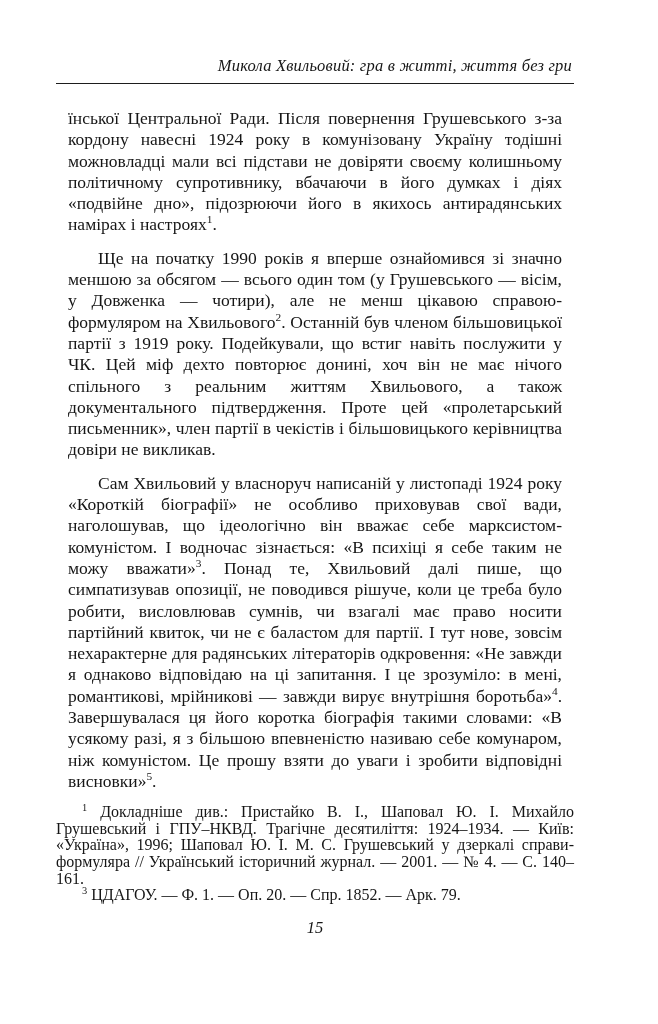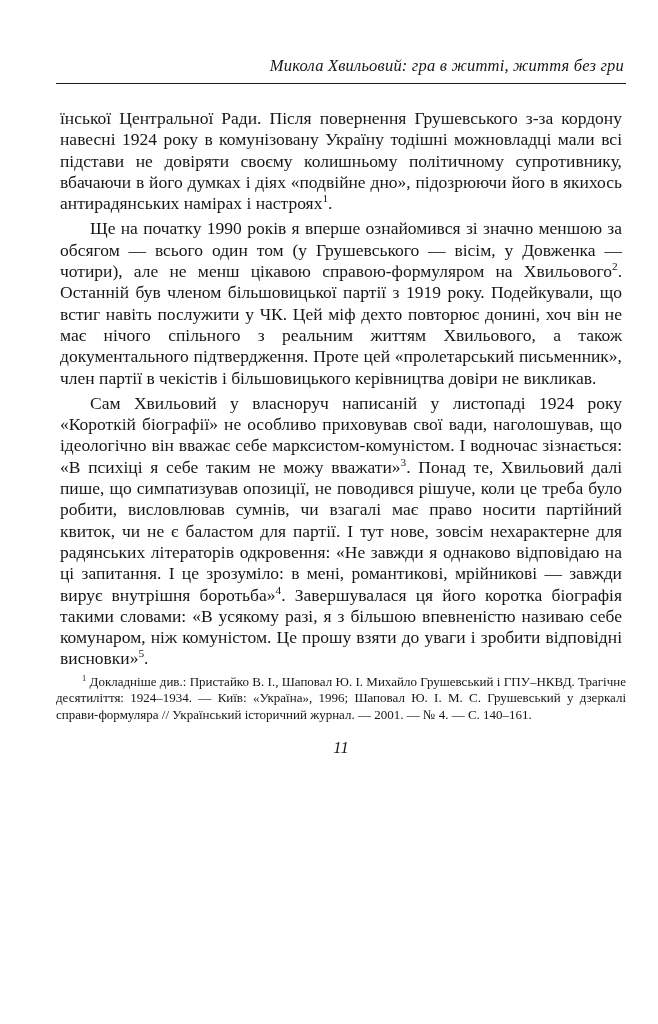--- a/index.html
+++ b/index.html
@@ -11,54 +11,54 @@
     width: 658px;
     height: 1024px;
     font-family: "Liberation Serif", "DejaVu Serif", serif;
     color: #161616;
     overflow: hidden;
   }
   .page {
     box-sizing: border-box;
     width: 658px;
     height: 1024px;
-    padding: 56px 32px 0 56px;
+    padding: 56px 84px 0 56px;
   }
   .running-header {
     font-style: italic;
     font-size: 16.5px;
     text-align: right;
     letter-spacing: 0.2px;
     padding-bottom: 7px;
     padding-right: 2px;
   }
   .header-rule {
     border: 0;
     border-top: 1.6px solid #1d1d1d;
     margin: 0 0 24px 0;
   }
   .body-text p {
-    margin: 4px;
+    margin: 12px;
     font-size: 17.5px;
     line-height: 21.3px;
     text-align: justify;
     hyphens: auto;
     -webkit-hyphens: auto;
   }
   .body-text p.indent {
     text-indent: 30px;
   }
   sup {
     font-size: 0.65em;
     line-height: 0;
     vertical-align: super;
   }
   .footnotes {
     margin-top: 0;
-    font-size: 13px;
+    font-size: 16px;
     line-height: 16.6px;
   }
   .footnotes p {
     margin: 0;
     text-align: justify;
     text-indent: 26px;
     hyphens: auto;
     -webkit-hyphens: auto;
   }
   .page-number {
@@ -78,18 +78,19 @@
   </header>
 
   <main class="body-text" id="paragraphs">
       <p>їнської Центральної Ради. Після повернення Грушевського з-за кордону навесні 1924 року в комунізовану Україну тодішні можновладці мали всі підстави не довіряти своєму колишньому політичному супротивнику, вбачаючи в його думках і діях «подвійне дно», підозрюючи його в якихось антирадянських намірах і настроях<sup>1</sup>.</p>
       <p class="indent">Ще на початку 1990 років я вперше ознайомився зі значно меншою за обсягом — всього один том (у Грушевського — вісім, у Довженка — чотири), але не менш цікавою справою-формуляром на Хвильового<sup>2</sup>. Останній був членом більшовицької партії з 1919 року. Подейкували, що встиг навіть послужити у ЧК. Цей міф дехто повторює донині, хоч він не має нічого спільного з реальним життям Хвильового, а також документального підтвердження. Проте цей «пролетарський письменник», член партії в чекістів і більшовицького керівництва довіри не викликав.</p>
       <p class="indent">Сам Хвильовий у власноруч написаній у листопаді 1924 року «Короткій біографії» не особливо приховував свої вади, наголошував, що ідеологічно він вважає себе марксистом-комуністом. І водночас зізнається: «В психіці я себе таким не можу вважати»<sup>3</sup>. Понад те, Хвильовий далі пише, що симпатизував опозиції, не поводився рішуче, коли це треба було робити, висловлював сумнів, чи взагалі має право носити партійний квиток, чи не є баластом для партії. І тут нове, зовсім нехарактерне для радянських літераторів одкровення: «Не завжди я однаково відповідаю на ці запитання. І це зрозуміло: в мені, романтикові, мрійникові — завжди вирує внутрішня боротьба»<sup>4</sup>. Завершувалася ця його коротка біографія такими словами: «В усякому разі, я з більшою впевненістю називаю себе комунаром, ніж комуністом. Це прошу взяти до уваги і зробити відповідні висновки»<sup>5</sup>.</p>
     </main>
 
   <section class="footnotes" id="footnotes">
       <p><sup>1</sup> Докладніше див.: Пристайко В. І., Шаповал Ю. І. Михайло Грушевський і ГПУ–НКВД. Трагічне десятиліття: 1924–1934. — Київ: «Україна», 1996; Шаповал Ю. І. М. С. Грушевський у дзеркалі справи-формуляра // Український історичний журнал. — 2001. — № 4. — С. 140–161.</p>
+      <p><sup>3</sup> ЦДАГОУ. — Ф. 1. — Оп. 20. — Спр. 1852. — Арк. 79.</p>
     </section>
 
   <footer>
-    <div class="page-number">11</div>
+    <div class="page-number">15</div>
   </footer>
 </div>
 
 </body></html>

